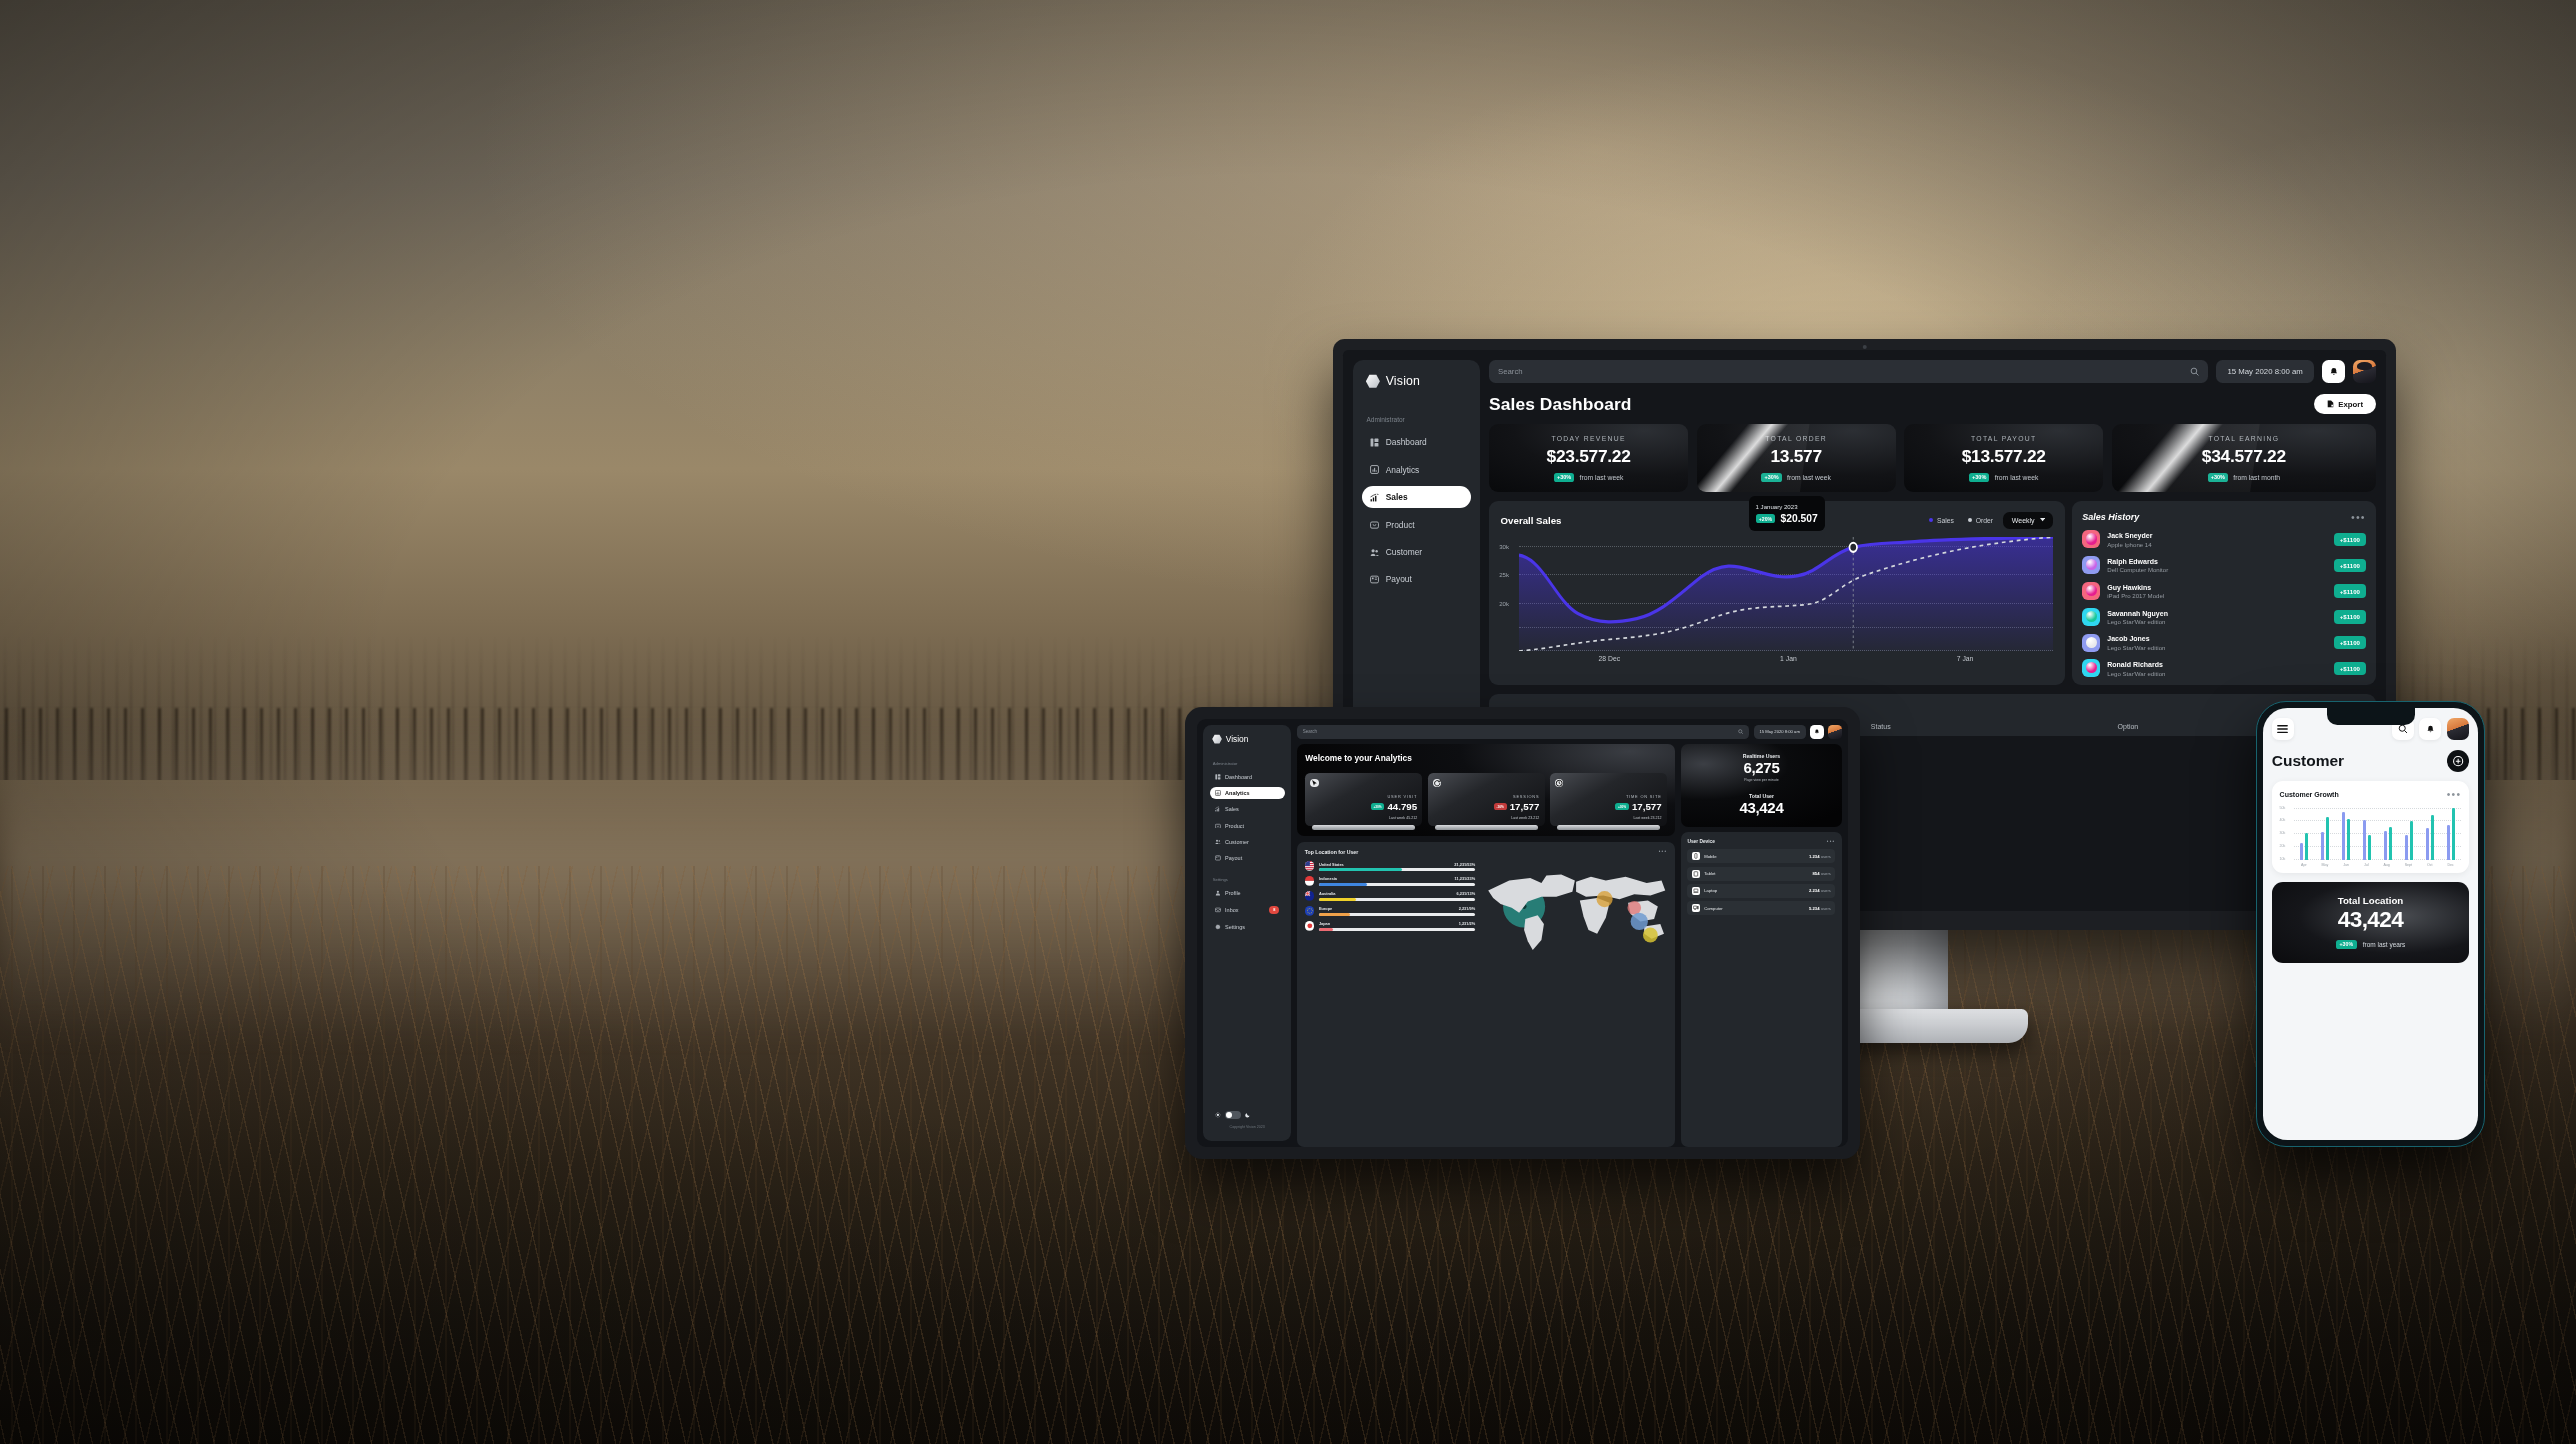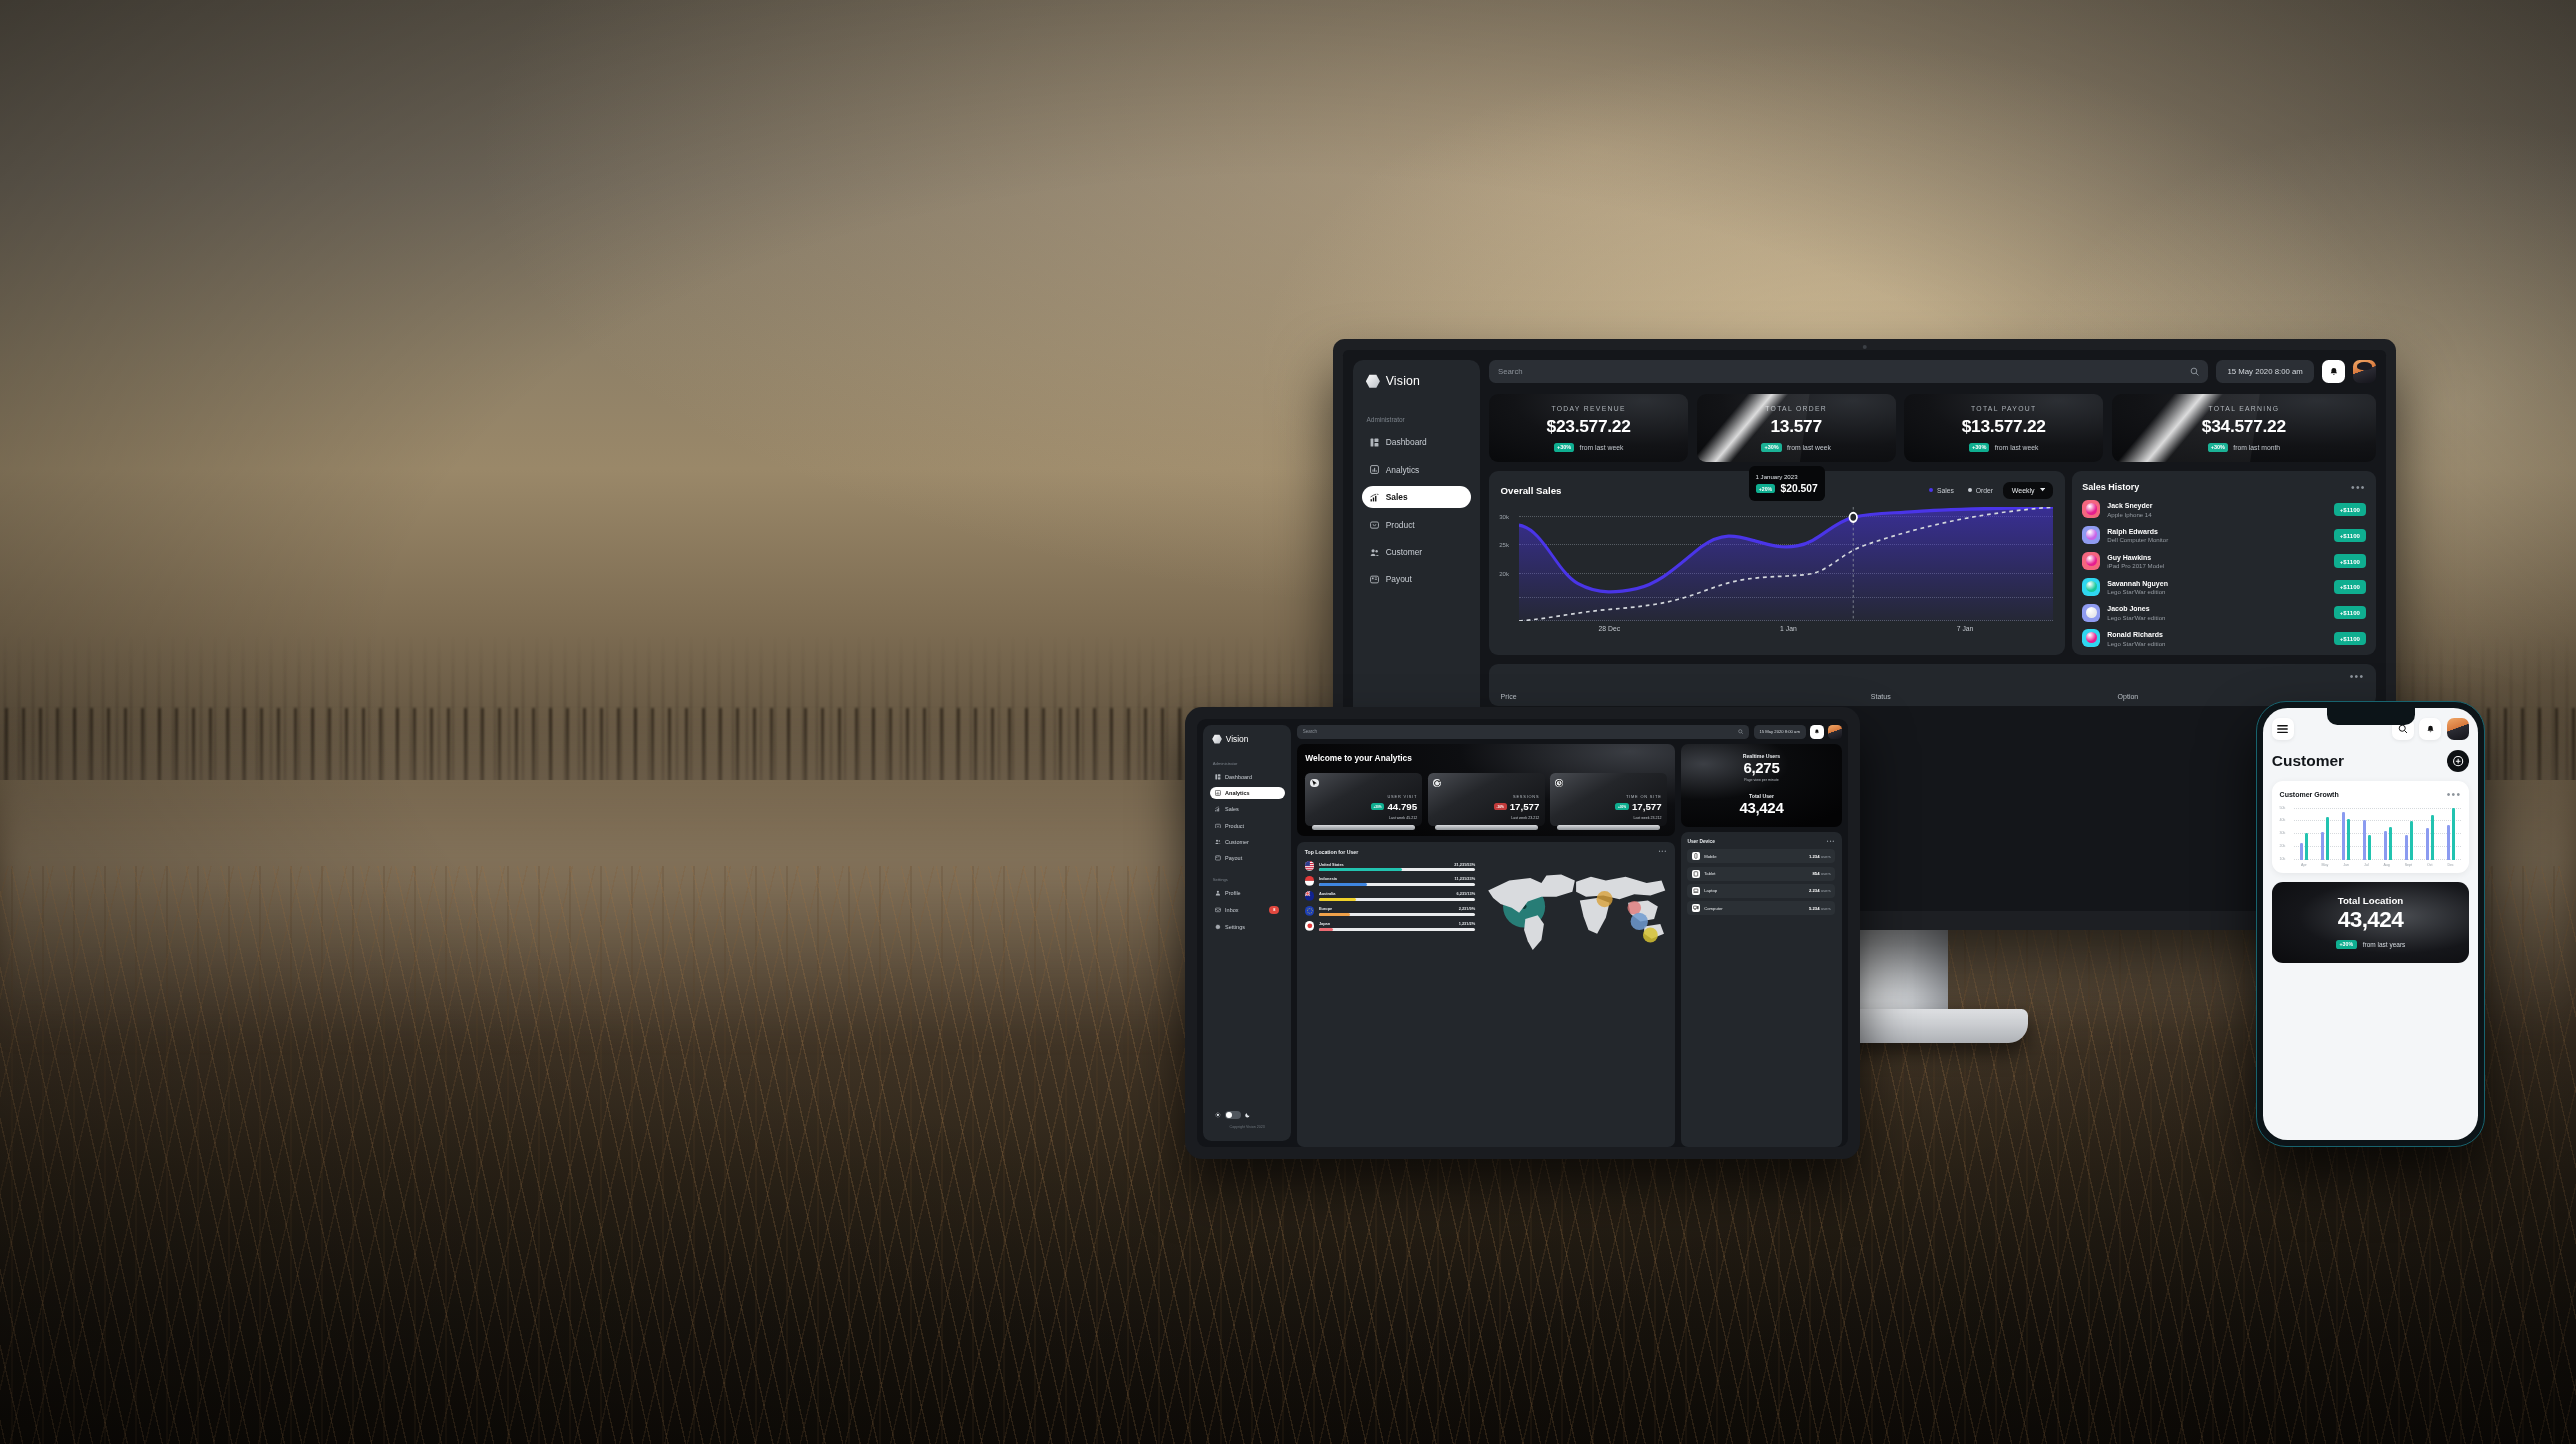--- a/index.html
+++ b/index.html
@@ -170,21 +170,21 @@
   .xaxis span{ color:#c3c8ce; font-size:6.8px; }
   .tooltip{
     position:absolute; background:#07080a; border-radius:5.8px; padding:7px 7px; z-index:5;
   }
   .tooltip .d{ color:#dfe3e7; font-size:6.1px; margin-bottom:3.2px; }
   .tooltip .r{ display:flex; align-items:center; gap:5.2px; }
   .tooltip .r .pill-badge{ font-size:5.2px; padding:1.3px 3.2px; }
   .tooltip .r .v{ color:#fff; font-size:10.3px; font-weight:700; }
 
   .hist-card{ flex:1; background:#23272c; border-radius:9px; padding:10.3px 10.3px 0; min-width:0; }
-  .hist-head{ display:flex; justify-content:space-between; align-items:flex-start; margin-bottom:7.8px; }
+  .hist-head{ display:flex; justify-content:space-between; align-items:flex-start; margin-bottom:7.8px;font-style:italic; }
   .hist-head .t{ color:#fff; font-size:9px; font-weight:600; }
   .hist-row{ display:flex; align-items:center; gap:7px; margin-bottom:7.8px; }
   .hist-ava{ width:18px; height:18px; border-radius:5.8px; position:relative; flex:none; }
   .hist-ava::after{
     content:""; position:absolute; left:20%; top:16%; width:62%; height:62%; border-radius:50%;
     background:radial-gradient(circle at 34% 28%, #fff 2%, var(--b) 60%);
   }
   .hist-nm{ color:#fff; font-size:7px; font-weight:600; line-height:1.35; }
   .hist-sb{ color:#949aa1; font-size:6.1px; }
   .hist-amt{ margin-left:auto; background:#0fae90; color:#fff; font-size:6.1px; font-weight:700;
@@ -455,20 +455,30 @@
         <div class="chip">15 May 2020 8:00 am</div>
         <div class="icobtn">
           <svg width="9.7" height="9.7" viewBox="0 0 16 16">
               <path d="M8 1.5 a4 4 0 0 1 4 4 v2.6 l1.3 2.1 H2.7 L4 8.1 V5.5 a4 4 0 0 1 4-4z" fill="#111"></path>
               <path d="M6.4 11.6 a1.7 1.7 0 0 0 3.2 0z" fill="#111"></path>
             </svg>
         </div>
         <div class="avatar"></div>
       </div>
 
+      <div class="page-head">
+        <div class="page-title">Sales Dashboard</div>
+        <div class="export-btn">
+          <svg width="7" height="7.8" viewBox="0 0 12 14">
+              <path d="M1 1 h6 l4 4 v8 h-10z" fill="#111"></path>
+              <path d="M7.5 8.5 h3 v3 h-3z" fill="#fff"></path>
+            </svg>
+          <span>Export</span>
+        </div>
+      </div>
 
       <div class="kpi-row">
         <div class="kpi">
           <div class="lbl">TODAY REVENUE</div>
           <div class="val">$23.577.22</div>
           <div class="sub">
               <span class="pill-badge">+30%</span>
               <span class="txt">from last week</span>
             </div>
         </div>

